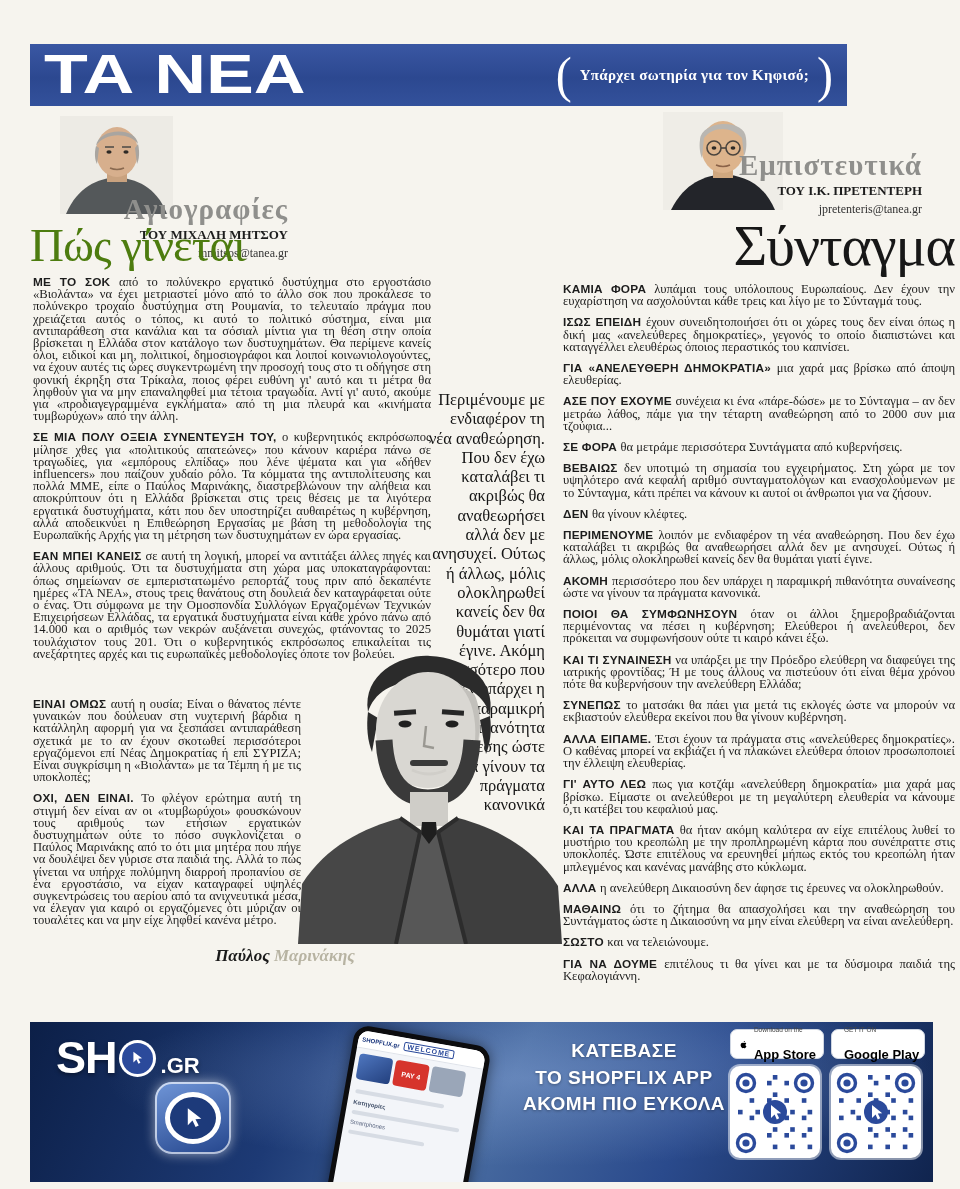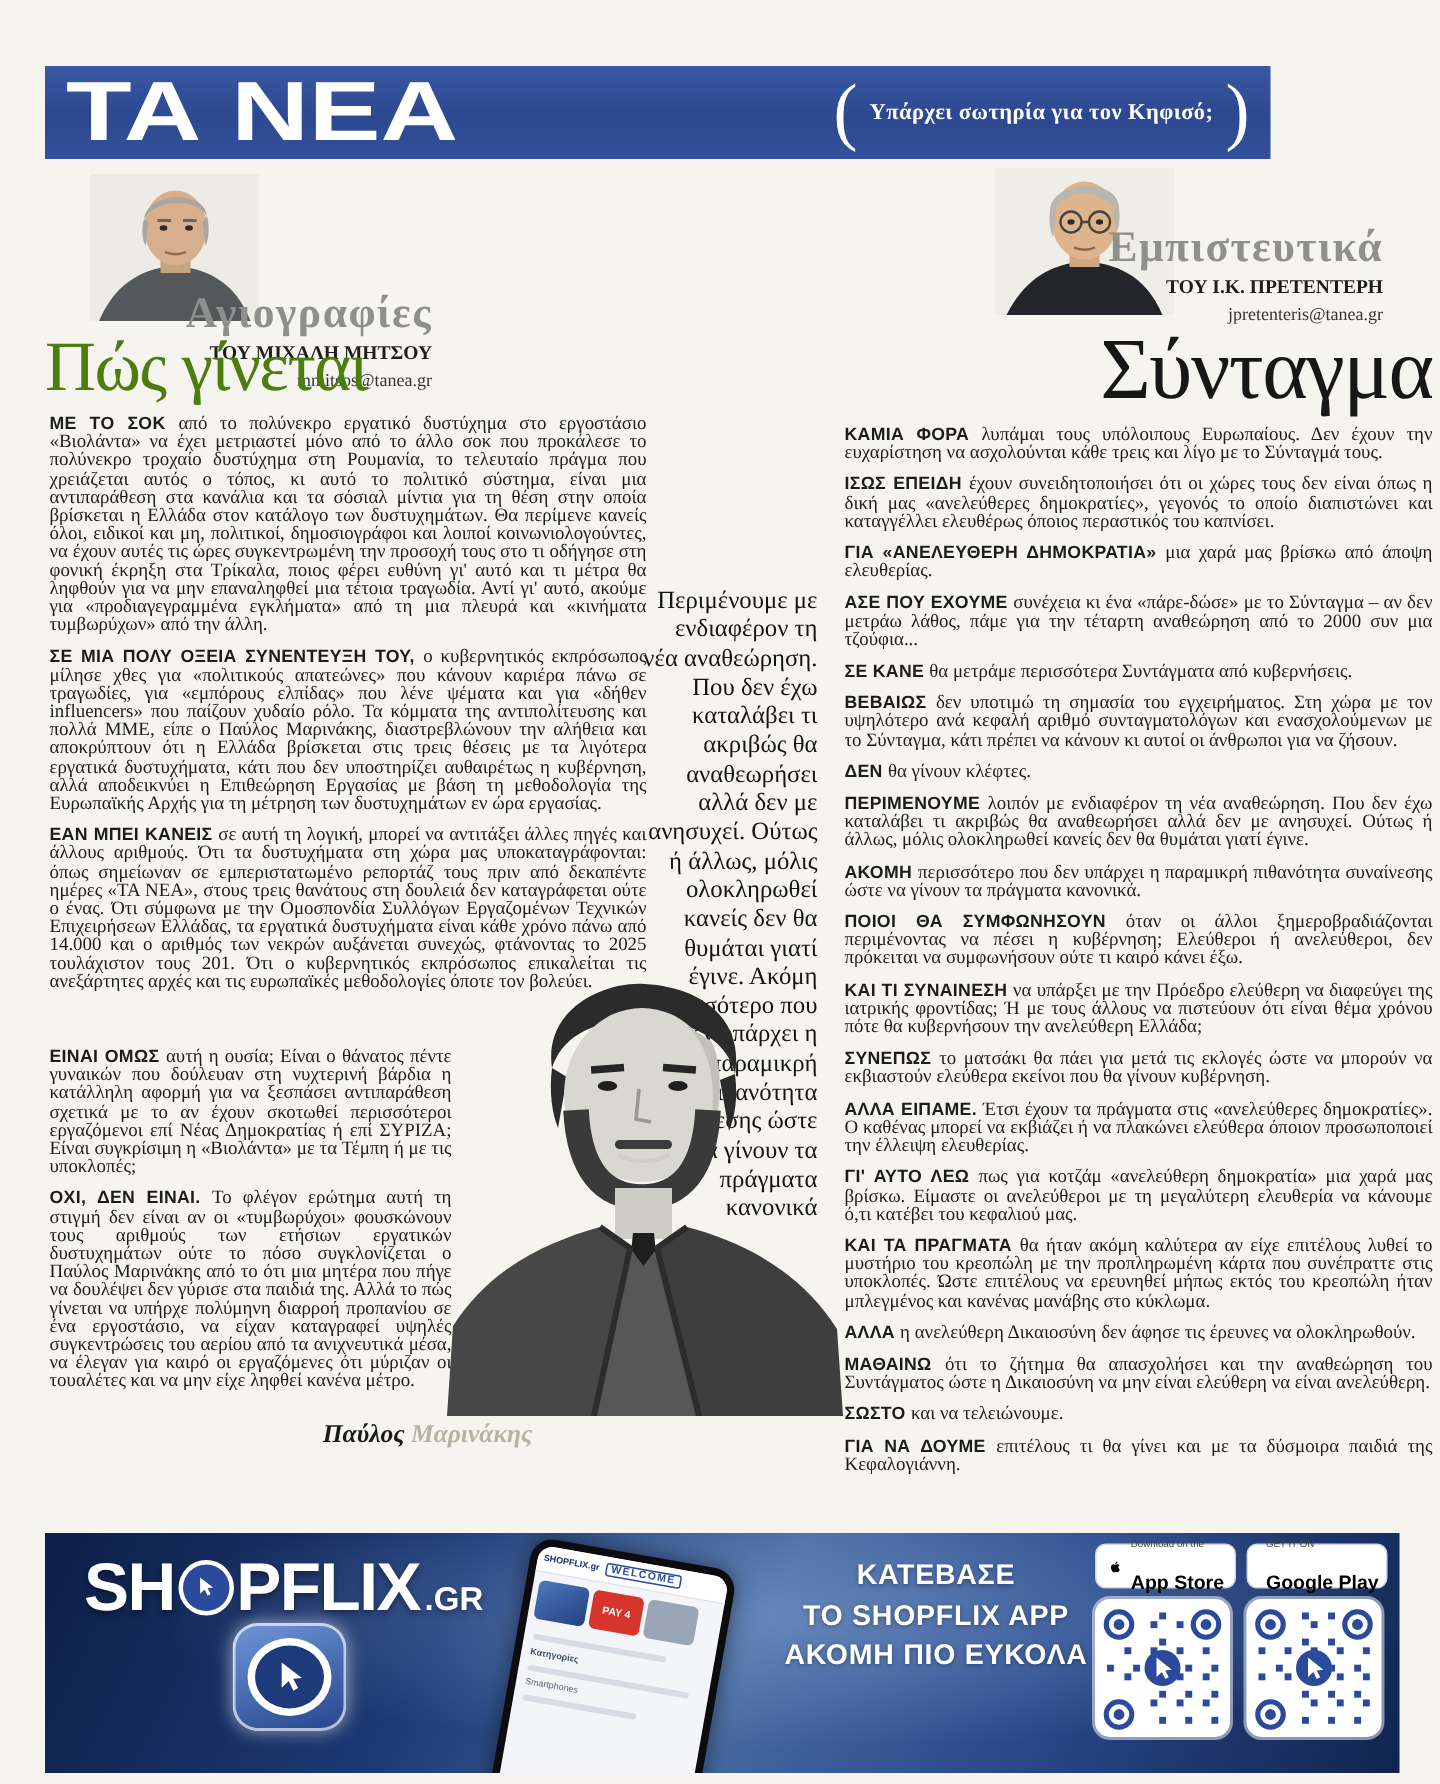--- a/index.html
+++ b/index.html
@@ -162,21 +162,21 @@
   <div class="colB" id="left-col-b">
       <p class="para"><b class="lead">ΕΙΝΑΙ ΟΜΩΣ </b><span>αυτή η ουσία; Είναι ο θάνατος πέντε γυναικών που δούλευαν στη νυχτερινή βάρδια η κατάλληλη αφορμή για να ξεσπάσει αντιπαράθεση σχετικά με το αν έχουν σκοτωθεί περισσότεροι εργαζόμενοι επί Νέας Δημοκρατίας ή επί ΣΥΡΙΖΑ; Είναι συγκρίσιμη η «Βιολάντα» με τα Τέμπη ή με τις υποκλοπές;</span></p>
       <p class="para"><b class="lead">ΟΧΙ, ΔΕΝ ΕΙΝΑΙ. </b><span>Το φλέγον ερώτημα αυτή τη στιγμή δεν είναι αν οι «τυμβωρύχοι» φουσκώνουν τους αριθμούς των ετήσιων εργατικών δυστυχημάτων ούτε το πόσο συγκλονίζεται ο Παύλος Μαρινάκης από το ότι μια μητέρα που πήγε να δουλέψει δεν γύρισε στα παιδιά της. Αλλά το πώς γίνεται να υπήρχε πολύμηνη διαρροή προπανίου σε ένα εργοστάσιο, να είχαν καταγραφεί υψηλές συγκεντρώσεις του αερίου από τα ανιχνευτικά μέσα, να έλεγαν για καιρό οι εργαζόμενες ότι μύριζαν οι τουαλέτες και να μην είχε ληφθεί κανένα μέτρο.</span></p>
     </div>
   <div class="pullquote">Περιμένουμε με ενδιαφέρον τη νέα αναθεώρηση. Που δεν έχω καταλάβει τι ακριβώς θα αναθεωρήσει αλλά δεν με ανησυχεί. Ούτως ή άλλως, μόλις ολοκληρωθεί κανείς δεν θα θυμάται γιατί έγινε. Ακόμη περισσότερο που δεν υπάρχει η παραμικρή πιθανότητα συναίνεσης ώστε να γίνουν τα πράγματα κανονικά</div>
   <div class="colR" id="right-col">
       <p class="para"><b class="lead">ΚΑΜΙΑ ΦΟΡΑ </b><span>λυπάμαι τους υπόλοιπους Ευρωπαίους. Δεν έχουν την ευχαρίστηση να ασχολούνται κάθε τρεις και λίγο με το Σύνταγμά τους.</span></p>
       <p class="para"><b class="lead">ΙΣΩΣ ΕΠΕΙΔΗ </b><span>έχουν συνειδητοποιήσει ότι οι χώρες τους δεν είναι όπως η δική μας «ανελεύθερες δημοκρατίες», γεγονός το οποίο διαπιστώνει και καταγγέλλει ελευθέρως όποιος περαστικός του καπνίσει.</span></p>
       <p class="para"><b class="lead">ΓΙΑ «ΑΝΕΛΕΥΘΕΡΗ ΔΗΜΟΚΡΑΤΙΑ» </b><span>μια χαρά μας βρίσκω από άποψη ελευθερίας.</span></p>
       <p class="para"><b class="lead">ΑΣΕ ΠΟΥ ΕΧΟΥΜΕ </b><span>συνέχεια κι ένα «πάρε-δώσε» με το Σύνταγμα – αν δεν μετράω λάθος, πάμε για την τέταρτη αναθεώρηση από το 2000 συν μια τζούφια...</span></p>
-      <p class="para"><b class="lead">ΣΕ ΚΑΝΕ </b><span>θα μετράμε περισσότερα Συντάγματα από κυβερνήσεις.</span></p>
+      <p class="para"><b class="lead">ΣΕ ΦΟΡΑ </b><span>θα μετράμε περισσότερα Συντάγματα από κυβερνήσεις.</span></p>
       <p class="para"><b class="lead">ΒΕΒΑΙΩΣ </b><span>δεν υποτιμώ τη σημασία του εγχειρήματος. Στη χώρα με τον υψηλότερο ανά κεφαλή αριθμό συνταγματολόγων και ενασχολούμενων με το Σύνταγμα, κάτι πρέπει να κάνουν κι αυτοί οι άνθρωποι για να ζήσουν.</span></p>
       <p class="para"><b class="lead">ΔΕΝ </b><span>θα γίνουν κλέφτες.</span></p>
       <p class="para"><b class="lead">ΠΕΡΙΜΕΝΟΥΜΕ </b><span>λοιπόν με ενδιαφέρον τη νέα αναθεώρηση. Που δεν έχω καταλάβει τι ακριβώς θα αναθεωρήσει αλλά δεν με ανησυχεί. Ούτως ή άλλως, μόλις ολοκληρωθεί κανείς δεν θα θυμάται γιατί έγινε.</span></p>
       <p class="para"><b class="lead">ΑΚΟΜΗ </b><span>περισσότερο που δεν υπάρχει η παραμικρή πιθανότητα συναίνεσης ώστε να γίνουν τα πράγματα κανονικά.</span></p>
       <p class="para"><b class="lead">ΠΟΙΟΙ ΘΑ ΣΥΜΦΩΝΗΣΟΥΝ </b><span>όταν οι άλλοι ξημεροβραδιάζονται περιμένοντας να πέσει η κυβέρνηση; Ελεύθεροι ή ανελεύθεροι, δεν πρόκειται να συμφωνήσουν ούτε τι καιρό κάνει έξω.</span></p>
       <p class="para"><b class="lead">ΚΑΙ ΤΙ ΣΥΝΑΙΝΕΣΗ </b><span>να υπάρξει με την Πρόεδρο ελεύθερη να διαφεύγει της ιατρικής φροντίδας; Ή με τους άλλους να πιστεύουν ότι είναι θέμα χρόνου πότε θα κυβερνήσουν την ανελεύθερη Ελλάδα;</span></p>
       <p class="para"><b class="lead">ΣΥΝΕΠΩΣ </b><span>το ματσάκι θα πάει για μετά τις εκλογές ώστε να μπορούν να εκβιαστούν ελεύθερα εκείνοι που θα γίνουν κυβέρνηση.</span></p>
       <p class="para"><b class="lead">ΑΛΛΑ ΕΙΠΑΜΕ. </b><span>Έτσι έχουν τα πράγματα στις «ανελεύθερες δημοκρατίες». Ο καθένας μπορεί να εκβιάζει ή να πλακώνει ελεύθερα όποιον προσωποποιεί την έλλειψη ελευθερίας.</span></p>
       <p class="para"><b class="lead">ΓΙ' ΑΥΤΟ ΛΕΩ </b><span>πως για κοτζάμ «ανελεύθερη δημοκρατία» μια χαρά μας βρίσκω. Είμαστε οι ανελεύθεροι με τη μεγαλύτερη ελευθερία να κάνουμε ό,τι κατέβει του κεφαλιού μας.</span></p>
       <p class="para"><b class="lead">ΚΑΙ ΤΑ ΠΡΑΓΜΑΤΑ </b><span>θα ήταν ακόμη καλύτερα αν είχε επιτέλους λυθεί το μυστήριο του κρεοπώλη με την προπληρωμένη κάρτα που συνέπραττε στις υποκλοπές. Ώστε επιτέλους να ερευνηθεί μήπως εκτός του κρεοπώλη ήταν μπλεγμένος και κανένας μανάβης στο κύκλωμα.</span></p>
@@ -219,21 +219,20 @@
   <div class="ad">
     <div class="ad-logo">
       <span>SH</span>
       <span class="logo-o">
         <span class="logo-o-inner">
           <svg viewBox="0 0 20 20" width="18" height="18">
               <path d="M6,3 L6,15 L9.4,11.8 L11.6,16.4 L13.8,15.2 L11.5,10.8 L15.6,10.4 Z" fill="#ffffff"></path>
             </svg>
         </span>
       </span>
-      <span>PFLIX</span>
       <span class="logo-tld">.GR</span>
     </div>
 
     <div class="ad-appicon">
       <span class="appicon-ring">
         <svg viewBox="0 0 20 20" width="26" height="26">
             <path d="M6,2.5 L6,15.5 L9.6,12 L12,17 L14.4,15.7 L11.9,10.9 L16.4,10.5 Z" fill="#ffffff"></path>
           </svg>
       </span>
     </div>

